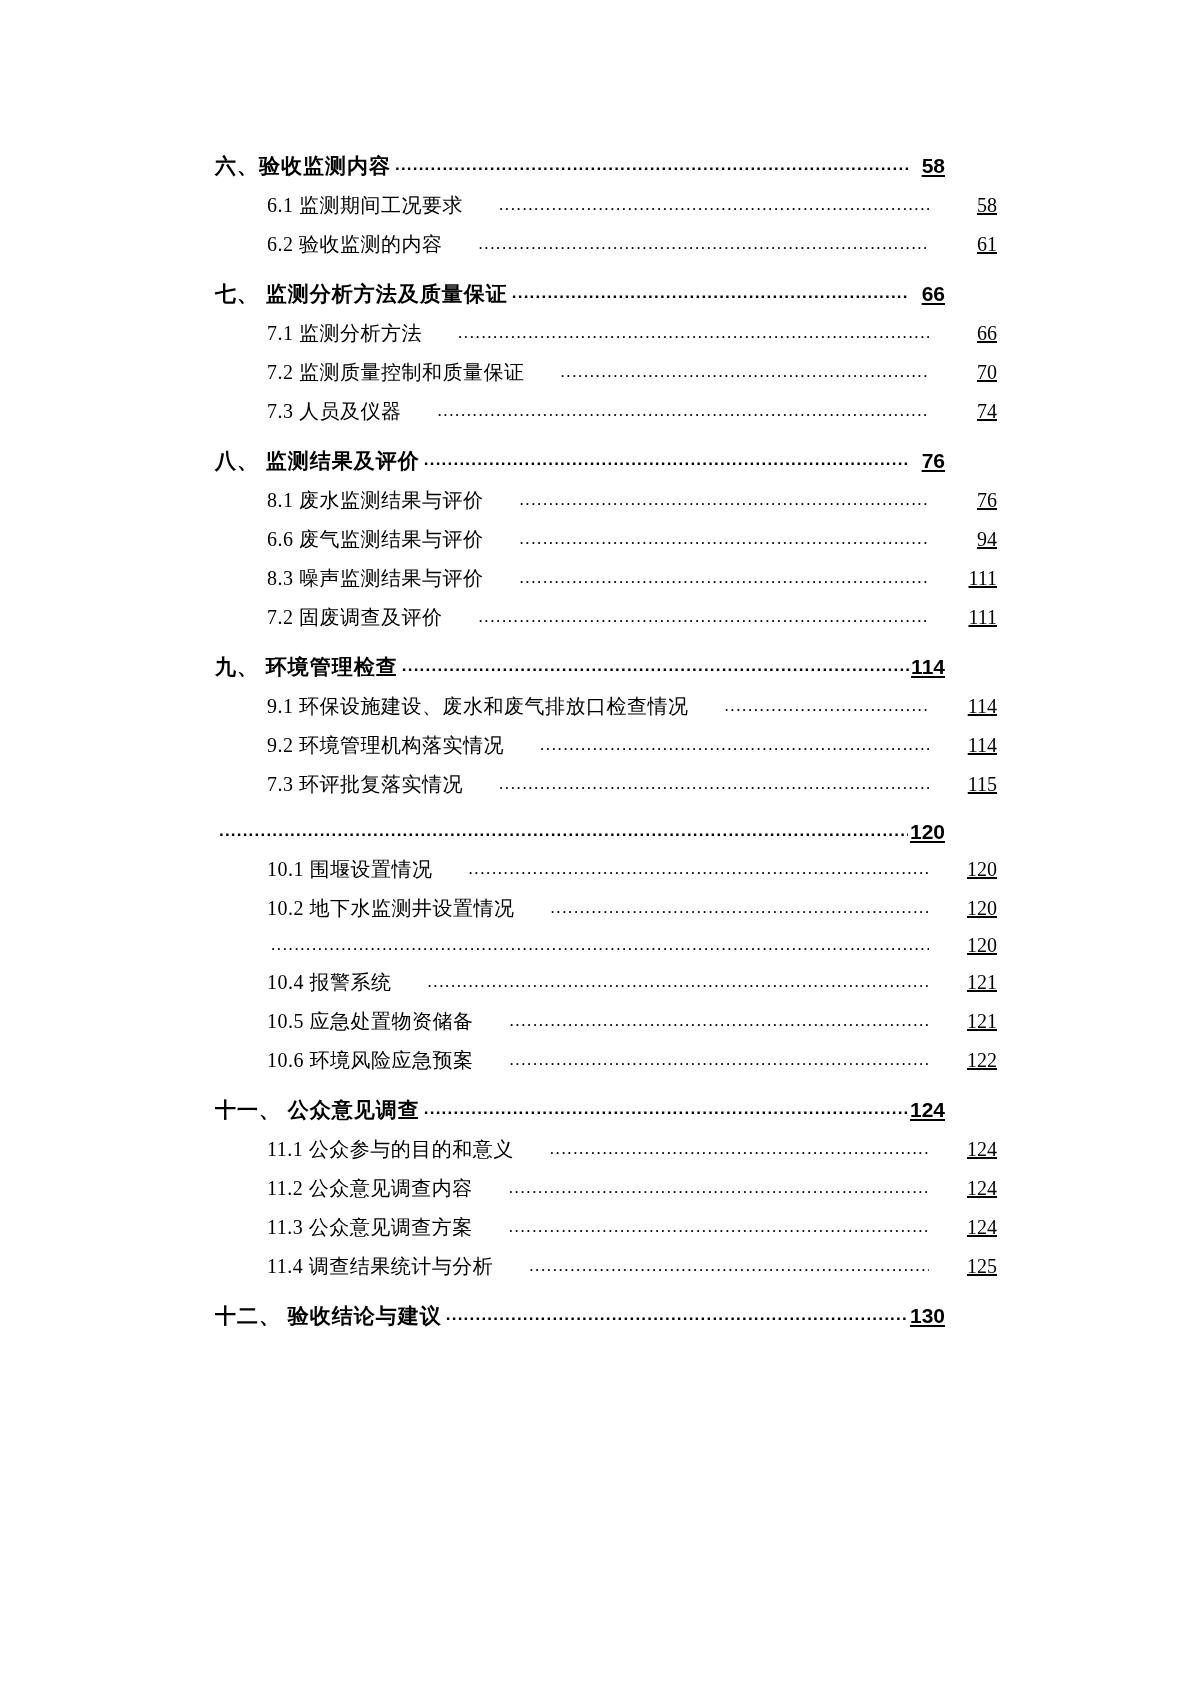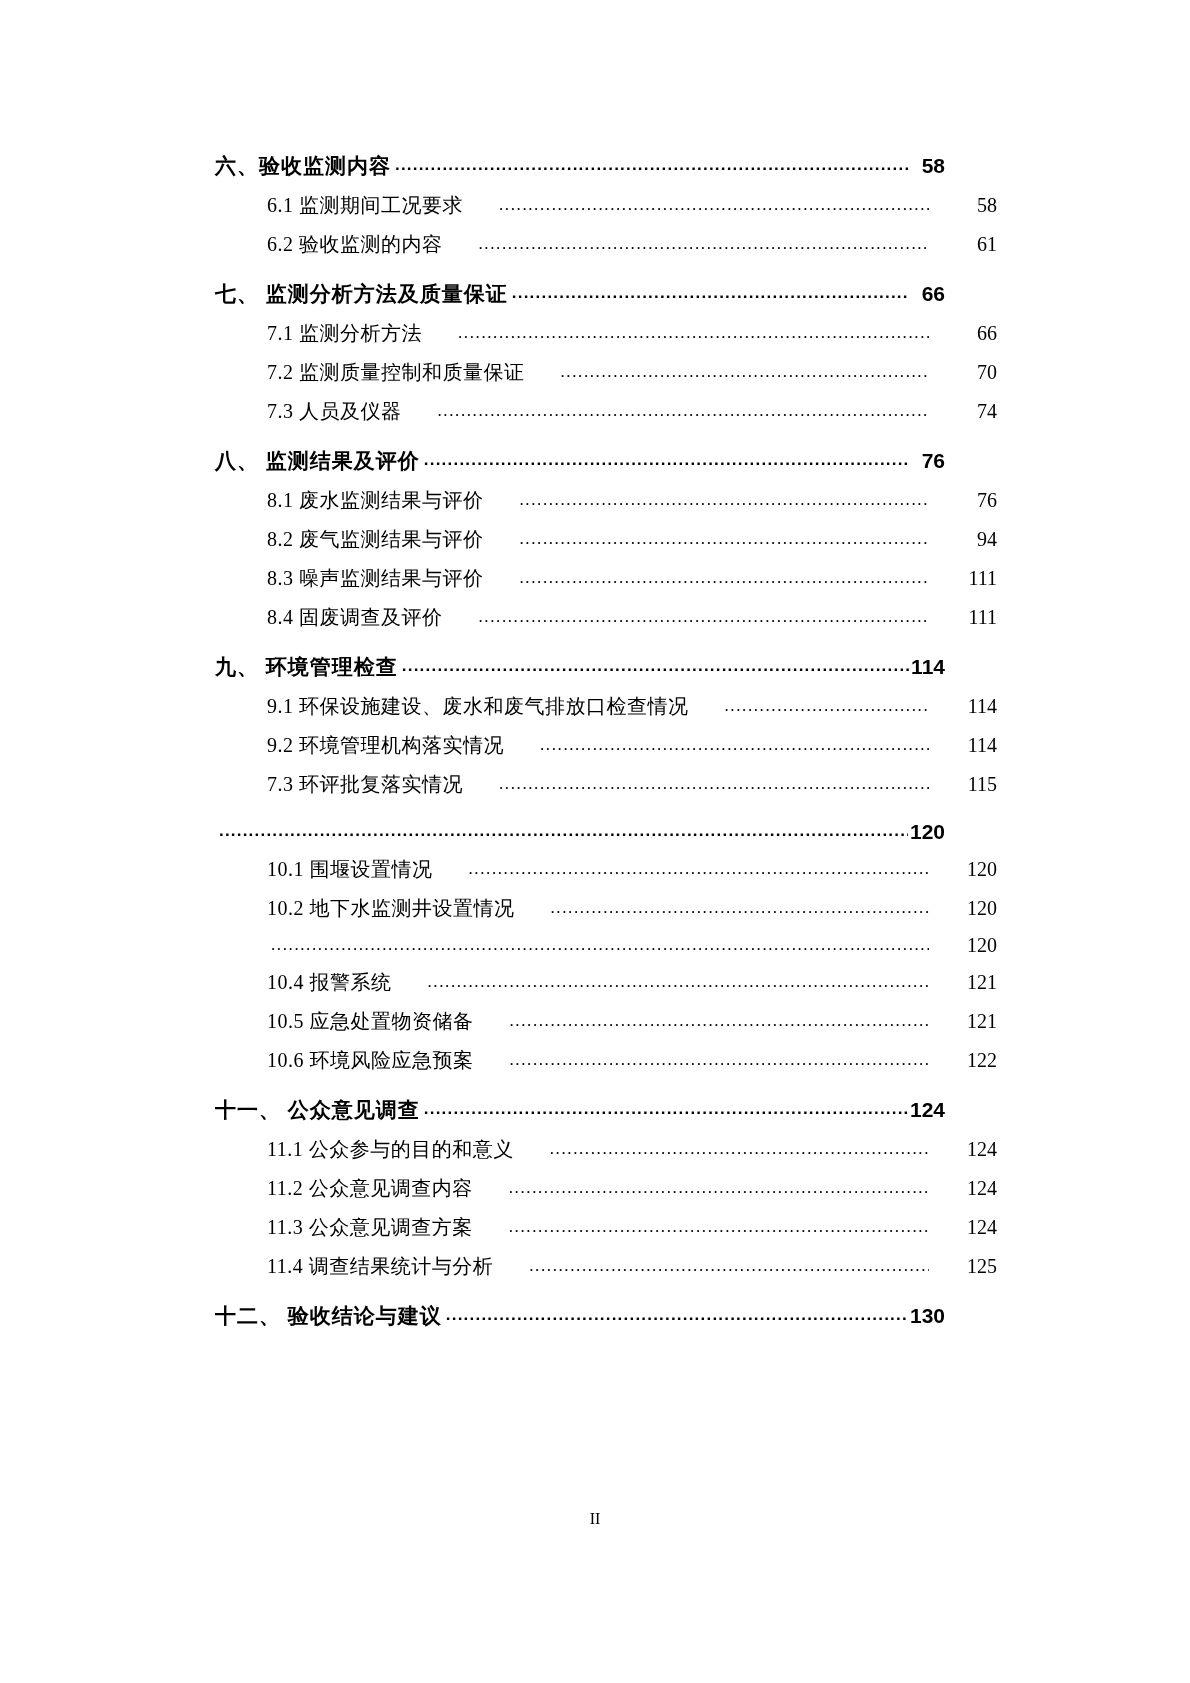--- a/index.html
+++ b/index.html
@@ -42,20 +42,21 @@
     line-height: 1;
     position: relative;
     top: -2px;
     letter-spacing: 1.6px;
     color: #000;
   }
   .toc-entry .page-num {
     flex: 0 0 auto;
     text-align: right;
     min-width: 34px;
+    text-decoration: underline;
   }
 
   
   .lvl1 {
     font-family: "Liberation Sans", "DejaVu Sans", sans-serif;
     font-weight: bold;
     font-size: 21px;
     margin-top: 22px;
     margin-bottom: 6px;
     padding-left: 0px;
@@ -128,31 +129,31 @@
         <span class="label">八、 监测结果及评价</span>
         <span class="dots">.......................................................................................................................................</span>
         <span class="page-num">76</span>
       </div>
       <div class="toc-entry lvl2">
         <span class="label">8.1  废水监测结果与评价</span>
         <span class="dots">.......................................................................................................................................</span>
         <span class="page-num">76</span>
       </div>
       <div class="toc-entry lvl2">
-        <span class="label">8.2  废气监测结果与评价</span>
+        <span class="label">6.6  废气监测结果与评价</span>
         <span class="dots">.......................................................................................................................................</span>
         <span class="page-num">94</span>
       </div>
       <div class="toc-entry lvl2">
         <span class="label">8.3  噪声监测结果与评价</span>
         <span class="dots">.......................................................................................................................................</span>
         <span class="page-num">111</span>
       </div>
       <div class="toc-entry lvl2">
-        <span class="label">8.4  固废调查及评价</span>
+        <span class="label">7.2  固废调查及评价</span>
         <span class="dots">.......................................................................................................................................</span>
         <span class="page-num">111</span>
       </div>
       <div class="toc-entry lvl1">
         <span class="label">九、 环境管理检查</span>
         <span class="dots">.......................................................................................................................................</span>
         <span class="page-num">114</span>
       </div>
       <div class="toc-entry lvl2">
         <span class="label">9.1 环保设施建设、废水和废气排放口检查情况</span>
@@ -226,14 +227,13 @@
         <span class="label">11.4  调查结果统计与分析</span>
         <span class="dots">.......................................................................................................................................</span>
         <span class="page-num">125</span>
       </div>
       <div class="toc-entry lvl1">
         <span class="label">十二、 验收结论与建议</span>
         <span class="dots">.......................................................................................................................................</span>
         <span class="page-num">130</span>
       </div>
     </div>
-  <div class="footer">II</div>
 </div>
 
 </body></html>

